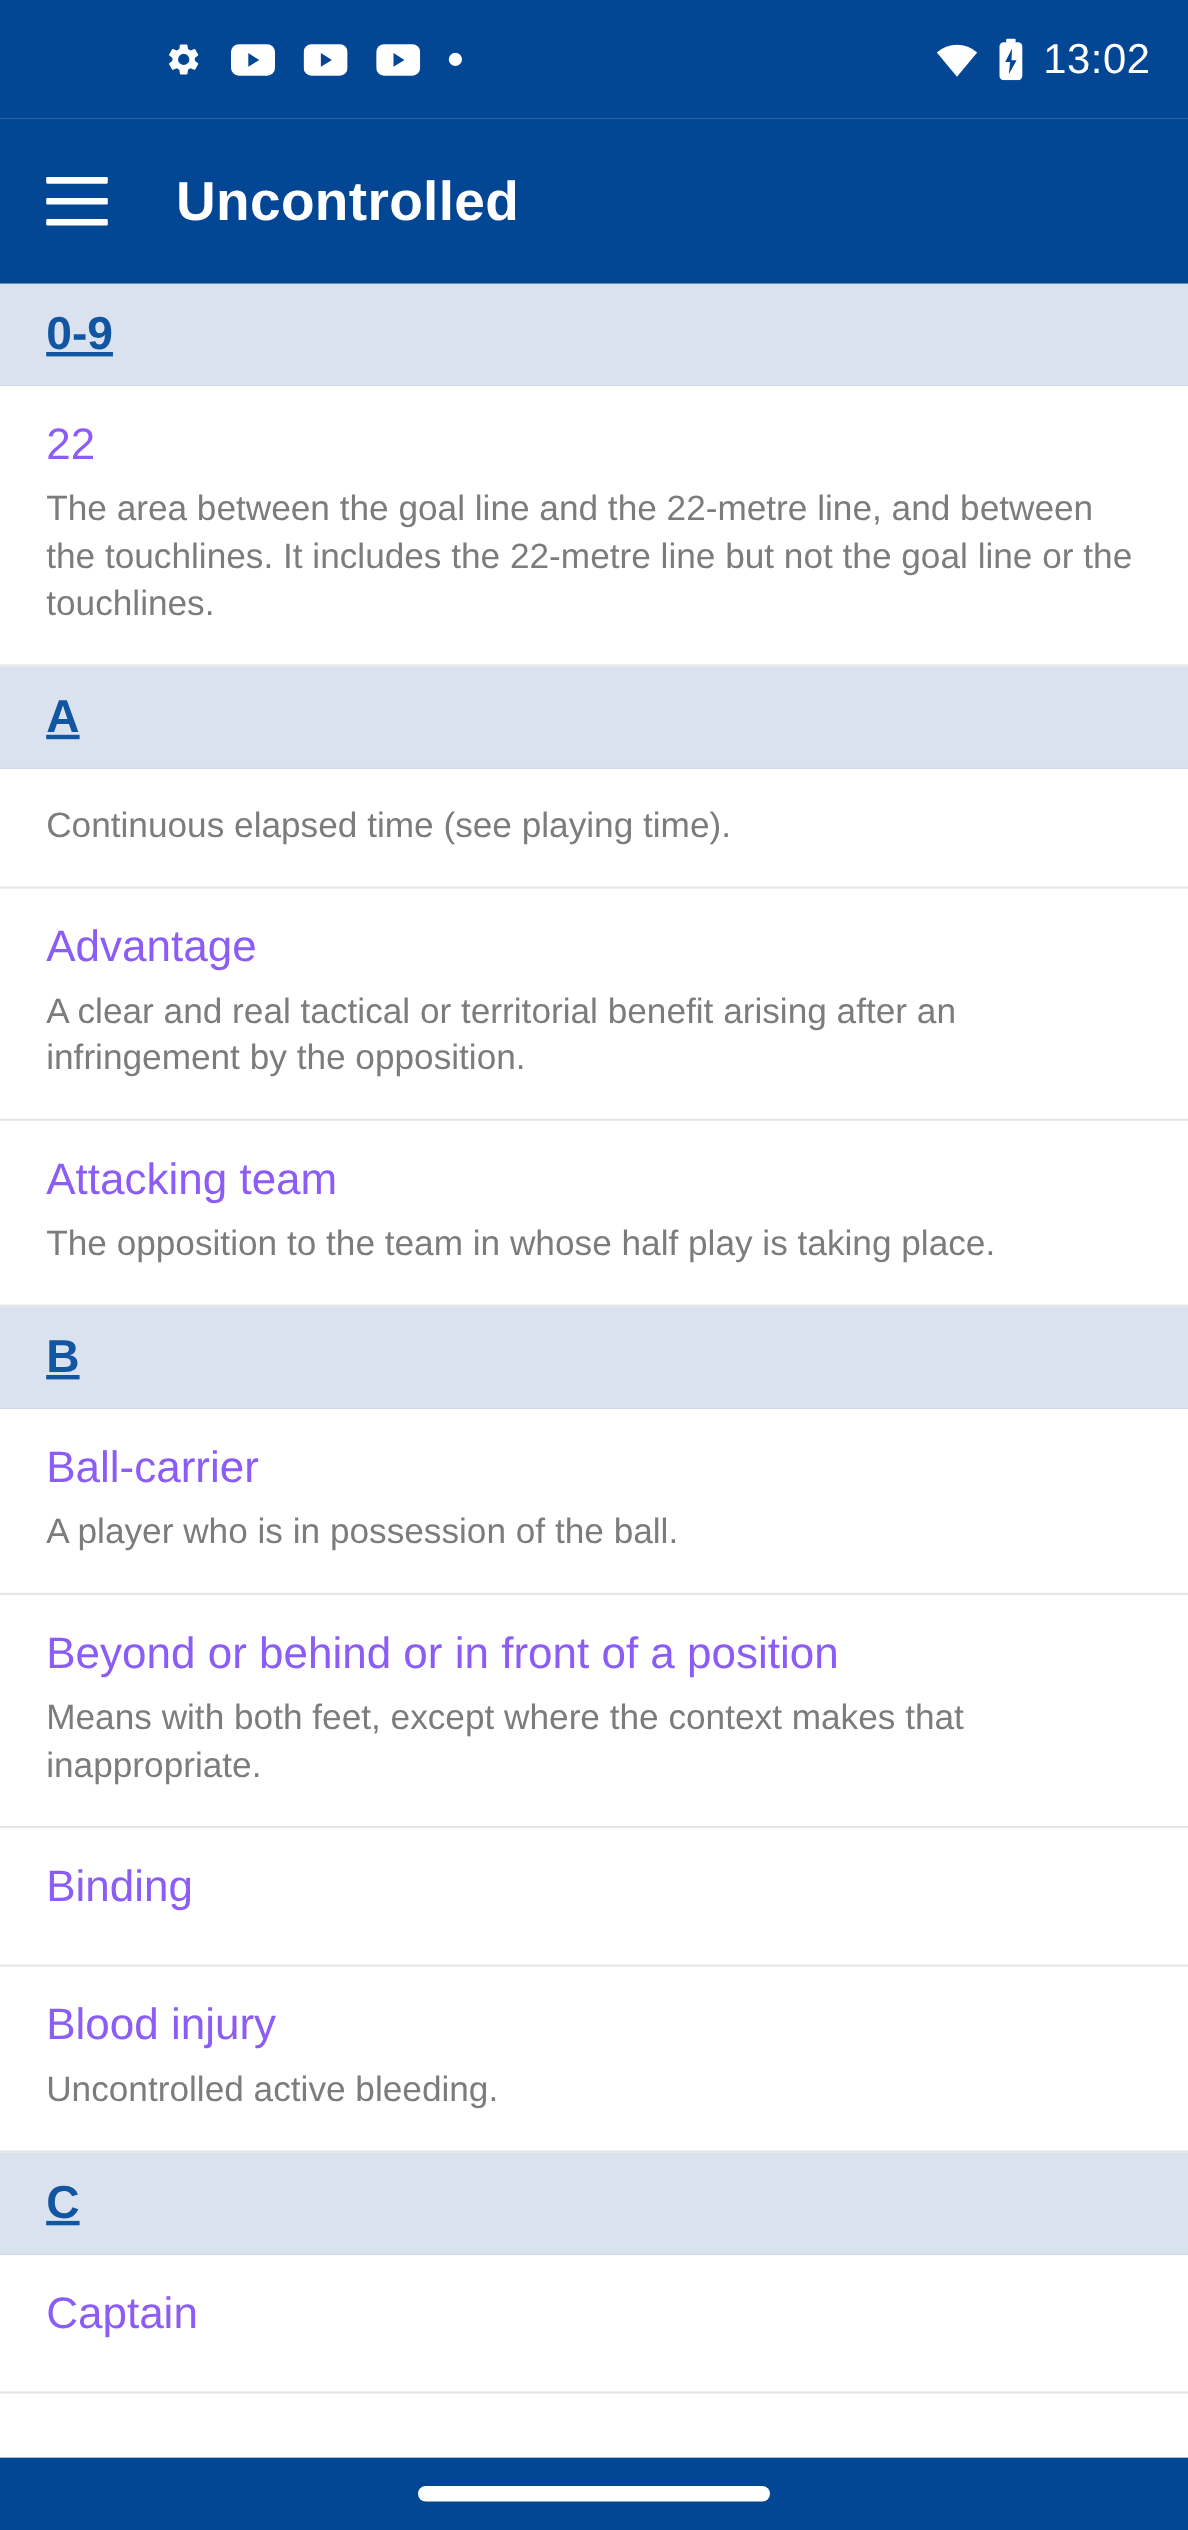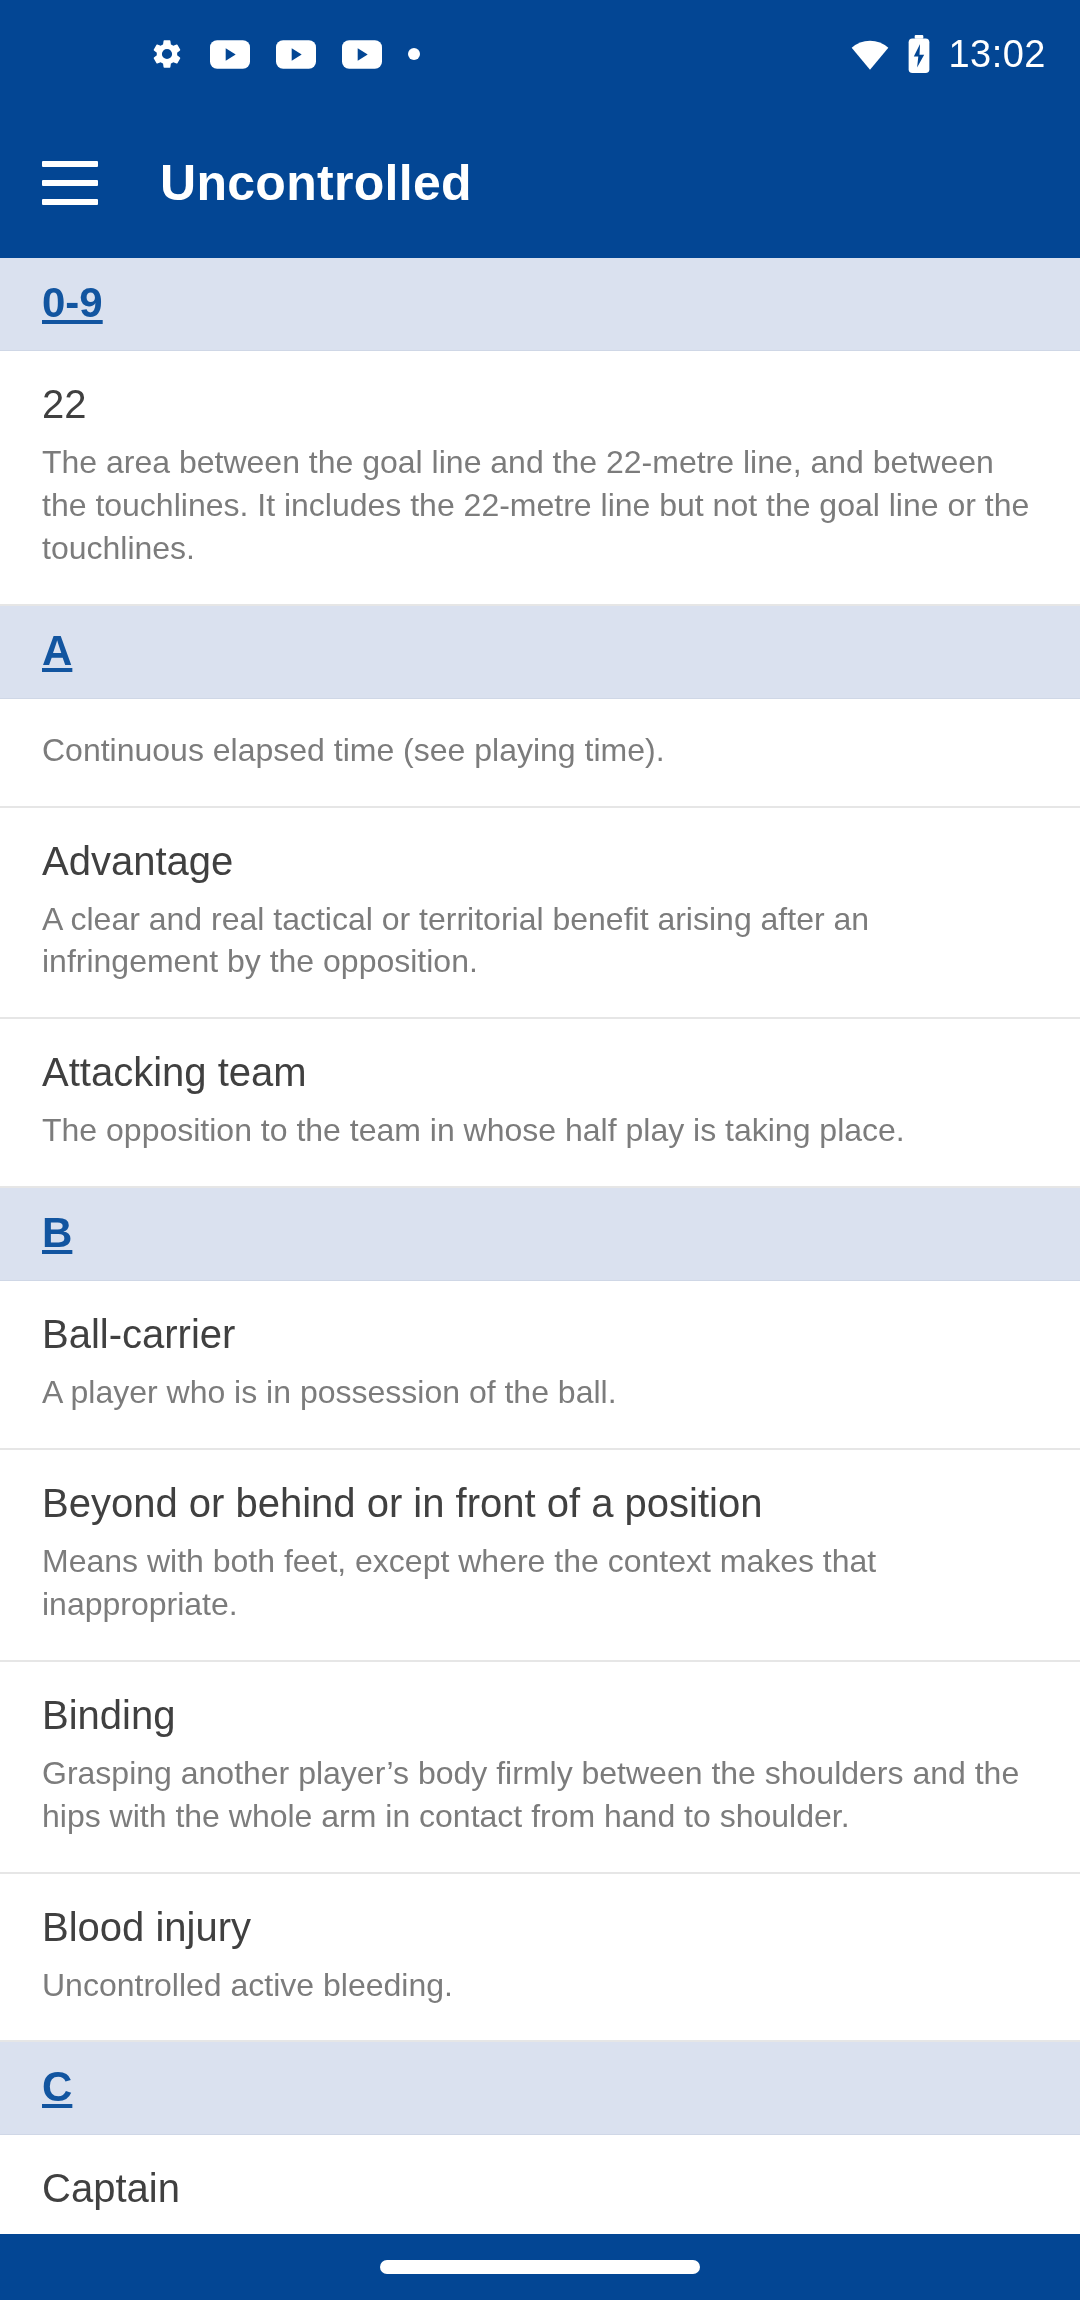--- a/index.html
+++ b/index.html
@@ -79,21 +79,21 @@
     font-weight:bold;
     line-height:1;
     text-decoration:underline;
   }
   .entry {
     padding:30px 44px 34px 42px;
     border-bottom:2px solid #e6e6e6;
     background:#ffffff;
   }
   .entry .term {
-    color:#404040;
+    color:#8b5cf6;
     font-size:40px;
     line-height:1.15;
     margin-bottom:14px;
     font-weight:normal;
   }
   .entry .def {
     color:#7c7c7c;
     font-size:32px;
     line-height:1.34;
     font-weight:normal;
@@ -201,21 +201,20 @@
     <div class="entry">
       <div class="term">Ball-carrier</div>
       <div class="def">A player who is in possession of the ball.</div>
     </div>
     <div class="entry">
       <div class="term">Beyond or behind or in front of a position</div>
       <div class="def">Means with both feet, except where the context makes that inappropriate.</div>
     </div>
     <div class="entry">
       <div class="term">Binding</div>
-      <div class="def">Grasping another player’s body firmly between the shoulders and the hips with the whole arm in contact from hand to shoulder.</div>
     </div>
     <div class="entry">
       <div class="term">Blood injury</div>
       <div class="def">Uncontrolled active bleeding.</div>
     </div>
 
     <div class="section-header">
       <div class="letter">C</div>
     </div>
     <div class="entry">

